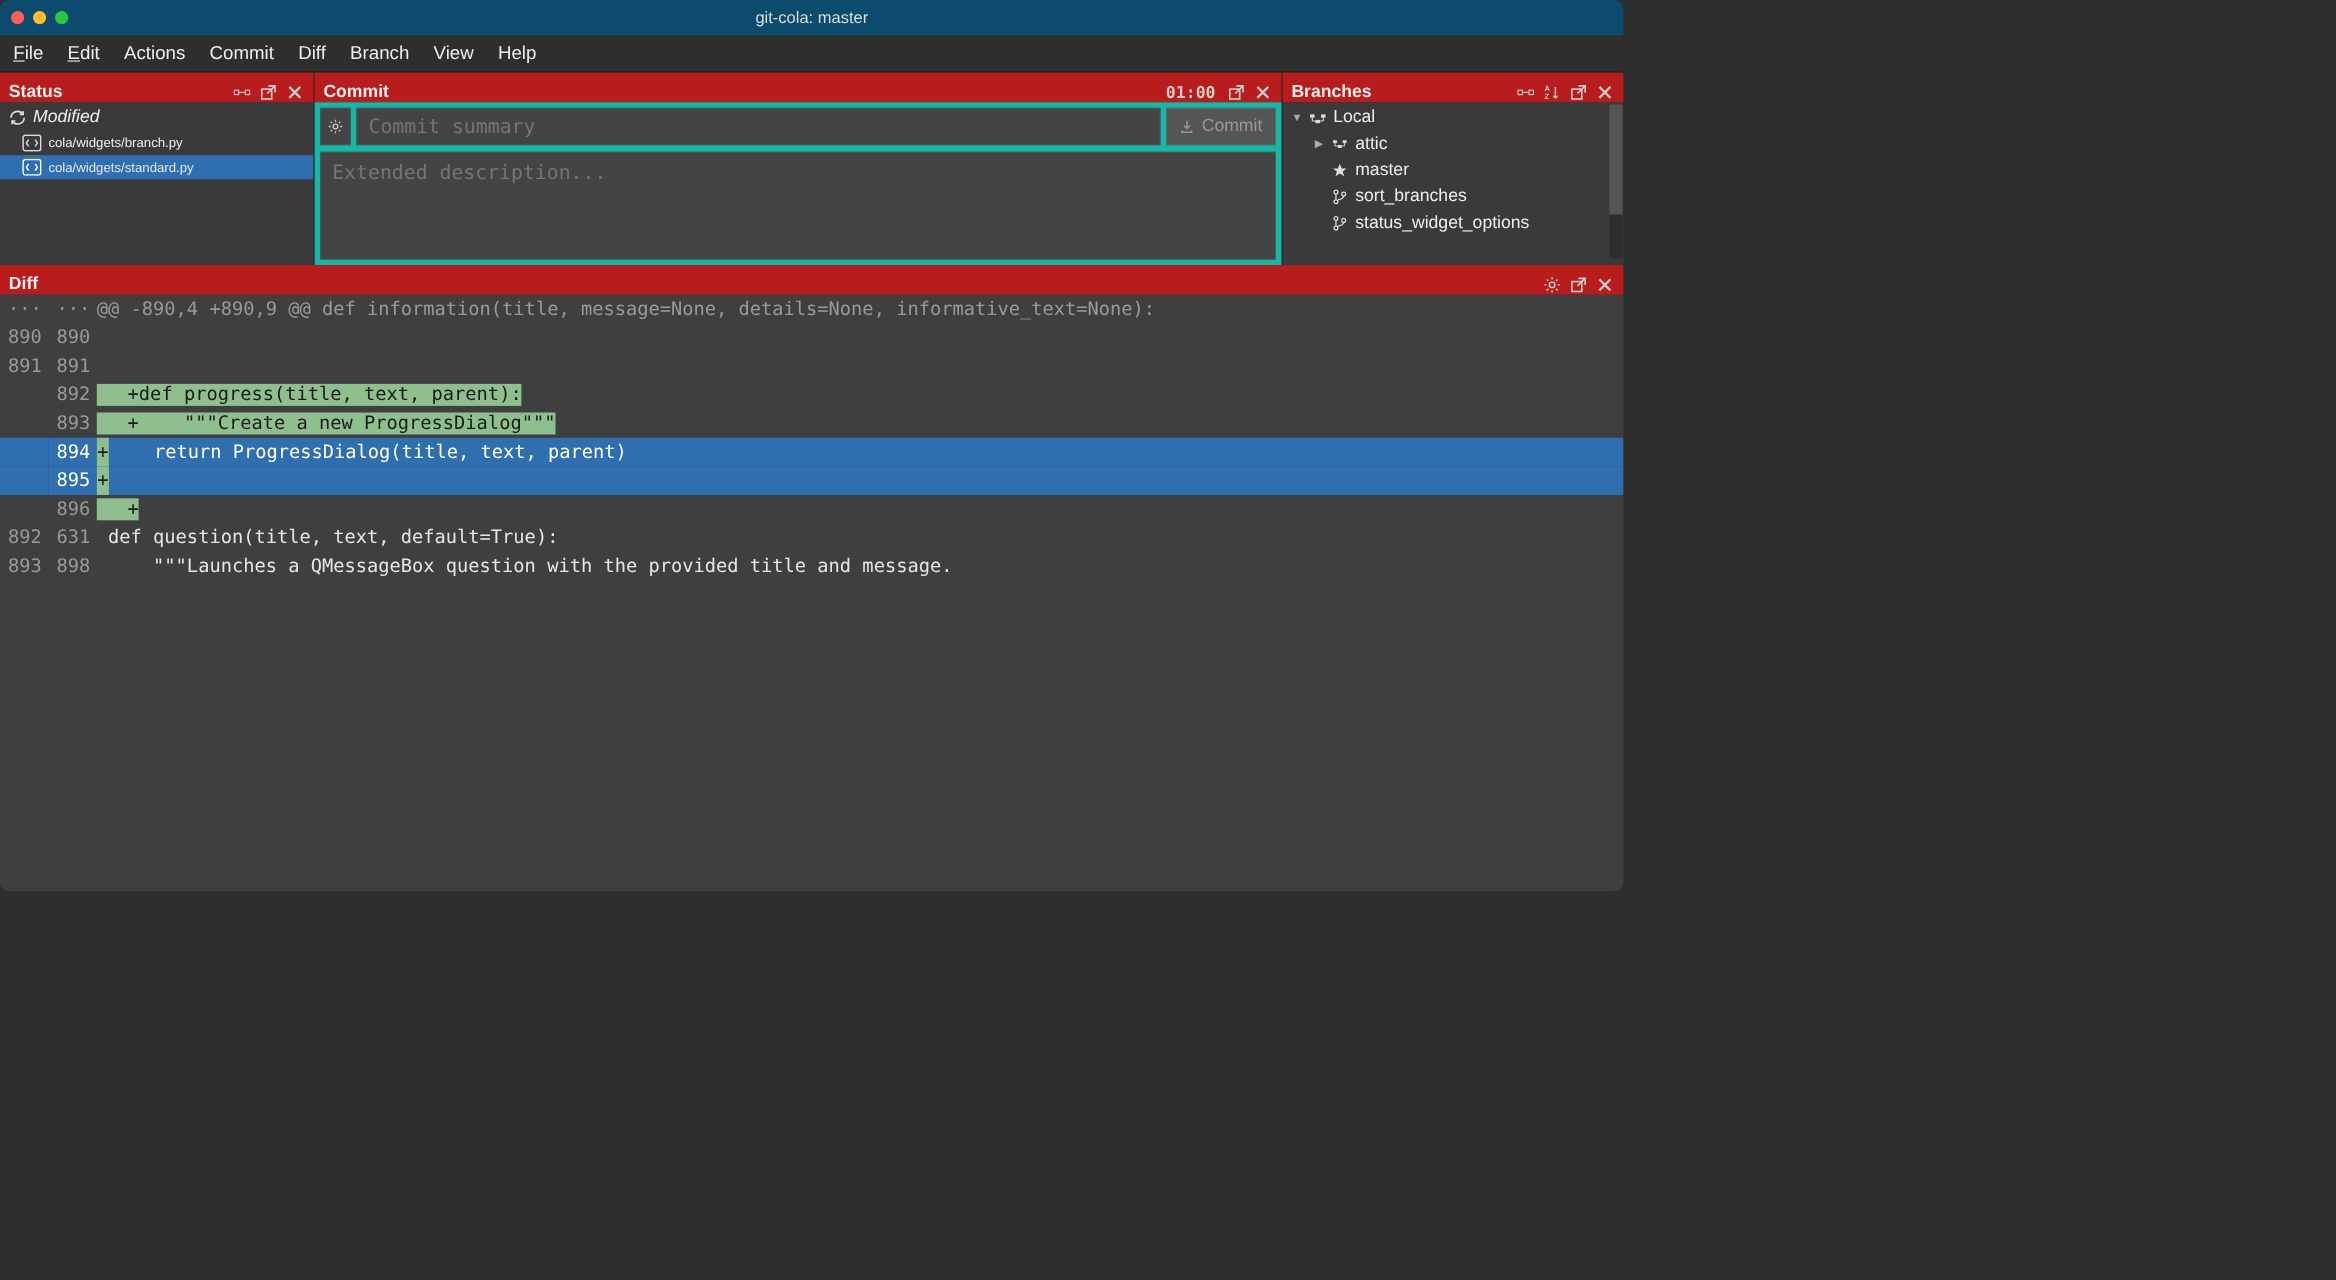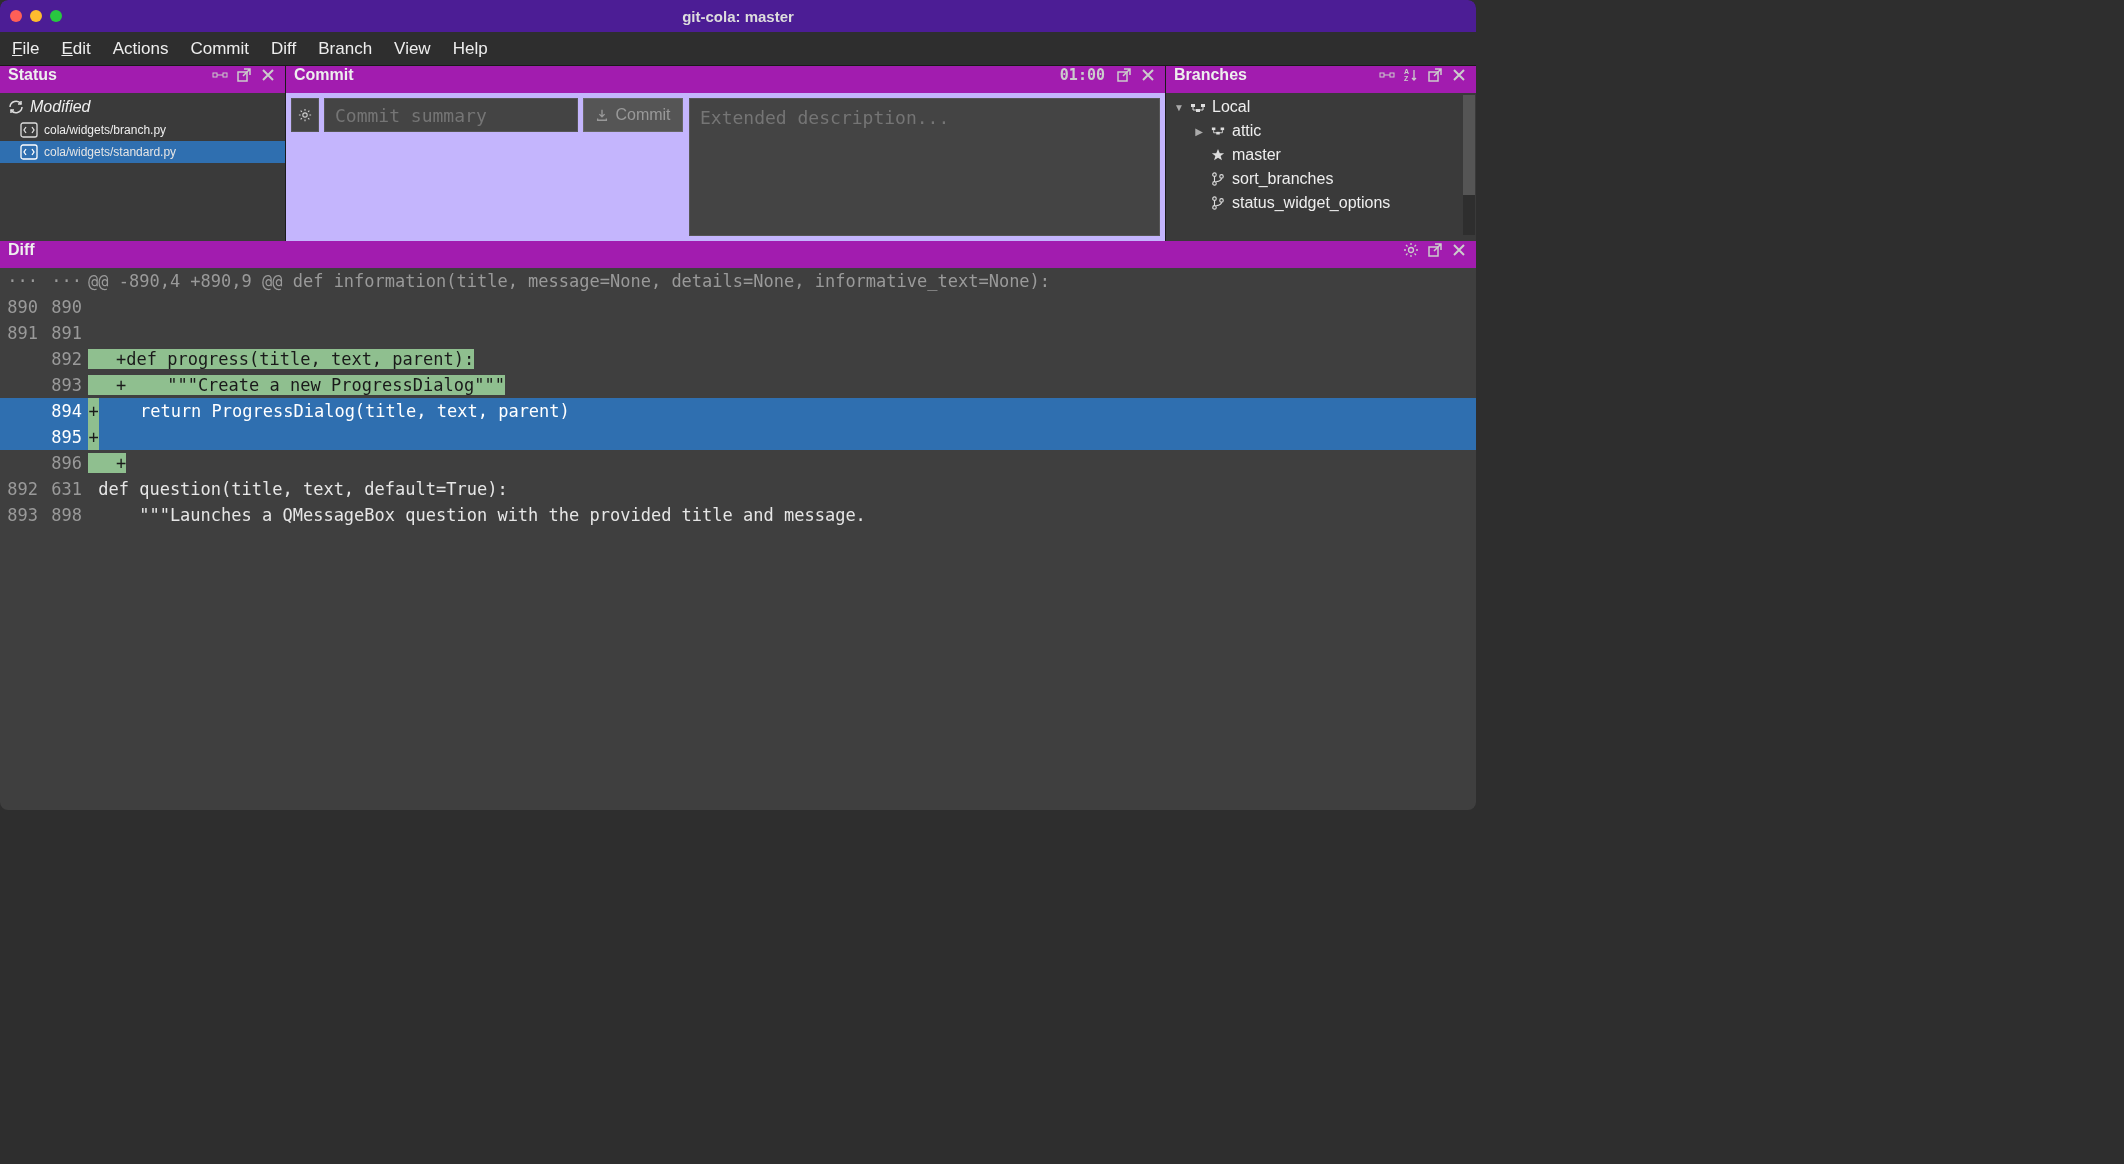--- a/index.html
+++ b/index.html
@@ -10,28 +10,27 @@
   font-size: 13px;
   width: 1476px;
   height: 810px;
   overflow: hidden;
   display: flex;
   flex-direction: column;
   border-radius: 8px;
 }
 .titlebar {
   height: 30px;
-  background: #4c1d95;
+  background: #0c4a6e;
   display: flex;
   align-items: center;
   padding: 16px 10px;
   position: relative;
   border-top-left-radius: 8px;
   border-top-right-radius: 8px;
-  font-weight: bold;
 }
 .traffic { display: flex; gap: 8px; }
 .tlight { width: 12px; height: 12px; border-radius: 50%; }
 .tlight.red { background: #ff5f57; }
 .tlight.yellow { background: #febc2e; }
 .tlight.green { background: #28c840; }
 .titletext {
   position: absolute;
   left: 50%;
   transform: translateX(-50%);
@@ -48,24 +47,24 @@
   border-bottom: 1px solid #1a1a1a;
 }
 .menubar .mitem {
   color: #eee;
   font-size: 17px;
   cursor: pointer;
 }
 .menubar .mitem .ul { text-decoration: underline; }
 .row-top { display: flex; height: 175px; }
 .panel-header {
-  background: #a21caf;
+  background: #b91c1c;
   height: 27px;
   display: flex;
-  align-items: flex-start;
+  align-items: flex-end;
   padding: 0 8px;
   font-weight: bold;
   font-size: 16px;
   color: #eee;
 }
 .panel-header .spacer { flex: 1; }
 .hicon {
   width: 18px; height: 18px;
   display: inline-flex;
   align-items: center;
@@ -83,21 +82,21 @@
 }
 .status-section svg { width: 16px; height: 16px; }
 .status-item {
   display: flex; align-items: center; gap: 6px;
   padding: 3px 8px 3px 20px; font-size: 12px; color: #eee;
   cursor: pointer;
 }
 .status-item svg { width: 18px; height: 16px; flex-shrink: 0; }
 .status-item.selected { background: #2f6fb0; color: #e5e5e5; }
 .commit-panel { flex: 1; display: flex; flex-direction: column; border-right: 1px solid #1a1a1a; }
-.commit-body { flex: 1; background: #c4b5fd; display: flex; padding: 5px; gap: 6px; }
+.commit-body { flex: 1; background: #14b8a6; display: flex; flex-direction: column; padding: 5px; gap: 6px; }
 .summary-row { display: flex; gap: 5px; height: 34px; }
 .gearbtn {
   width: 28px; background: #444; border: 1px solid #555;
   display: flex; align-items: center; justify-content: center; cursor: pointer;
 }
 .gearbtn svg { width: 14px; height: 14px; fill: #ccc; }
 .summary-input {
   flex: 1; background: #444; border: 1px solid #555;
   color: #aaa; font-family: "Menlo", monospace; font-size: 18px;
   padding: 0 10px; outline: none;

